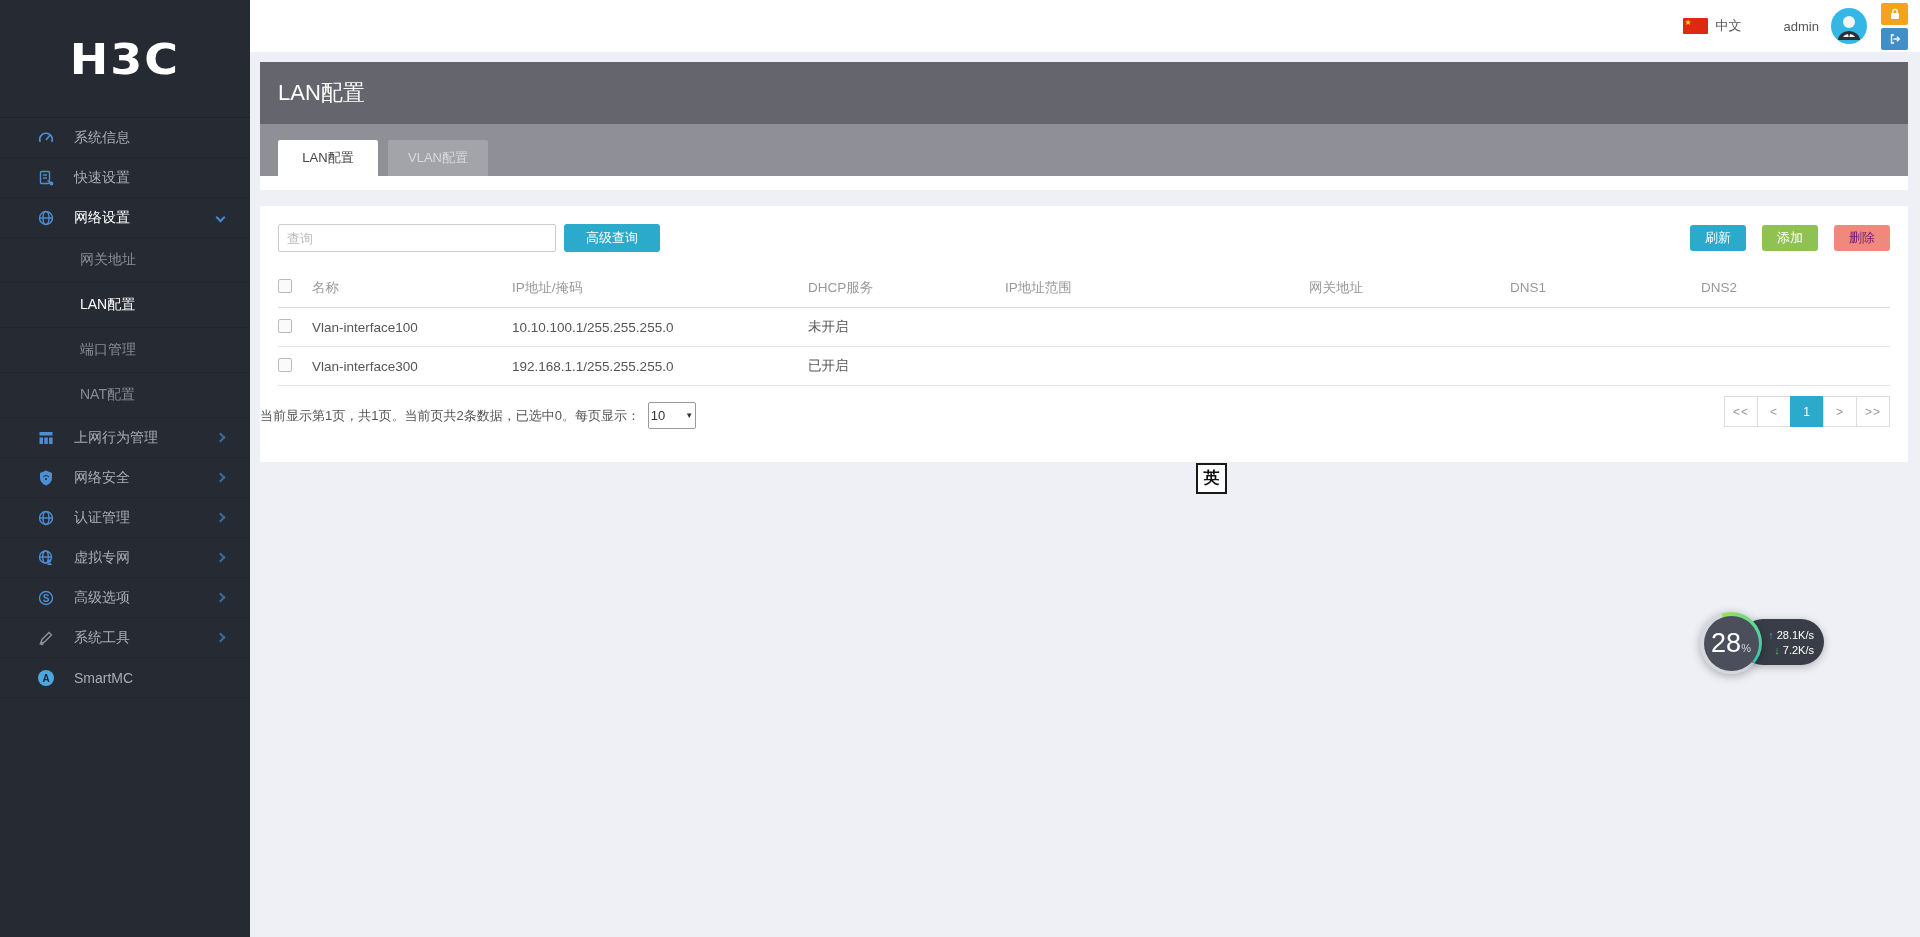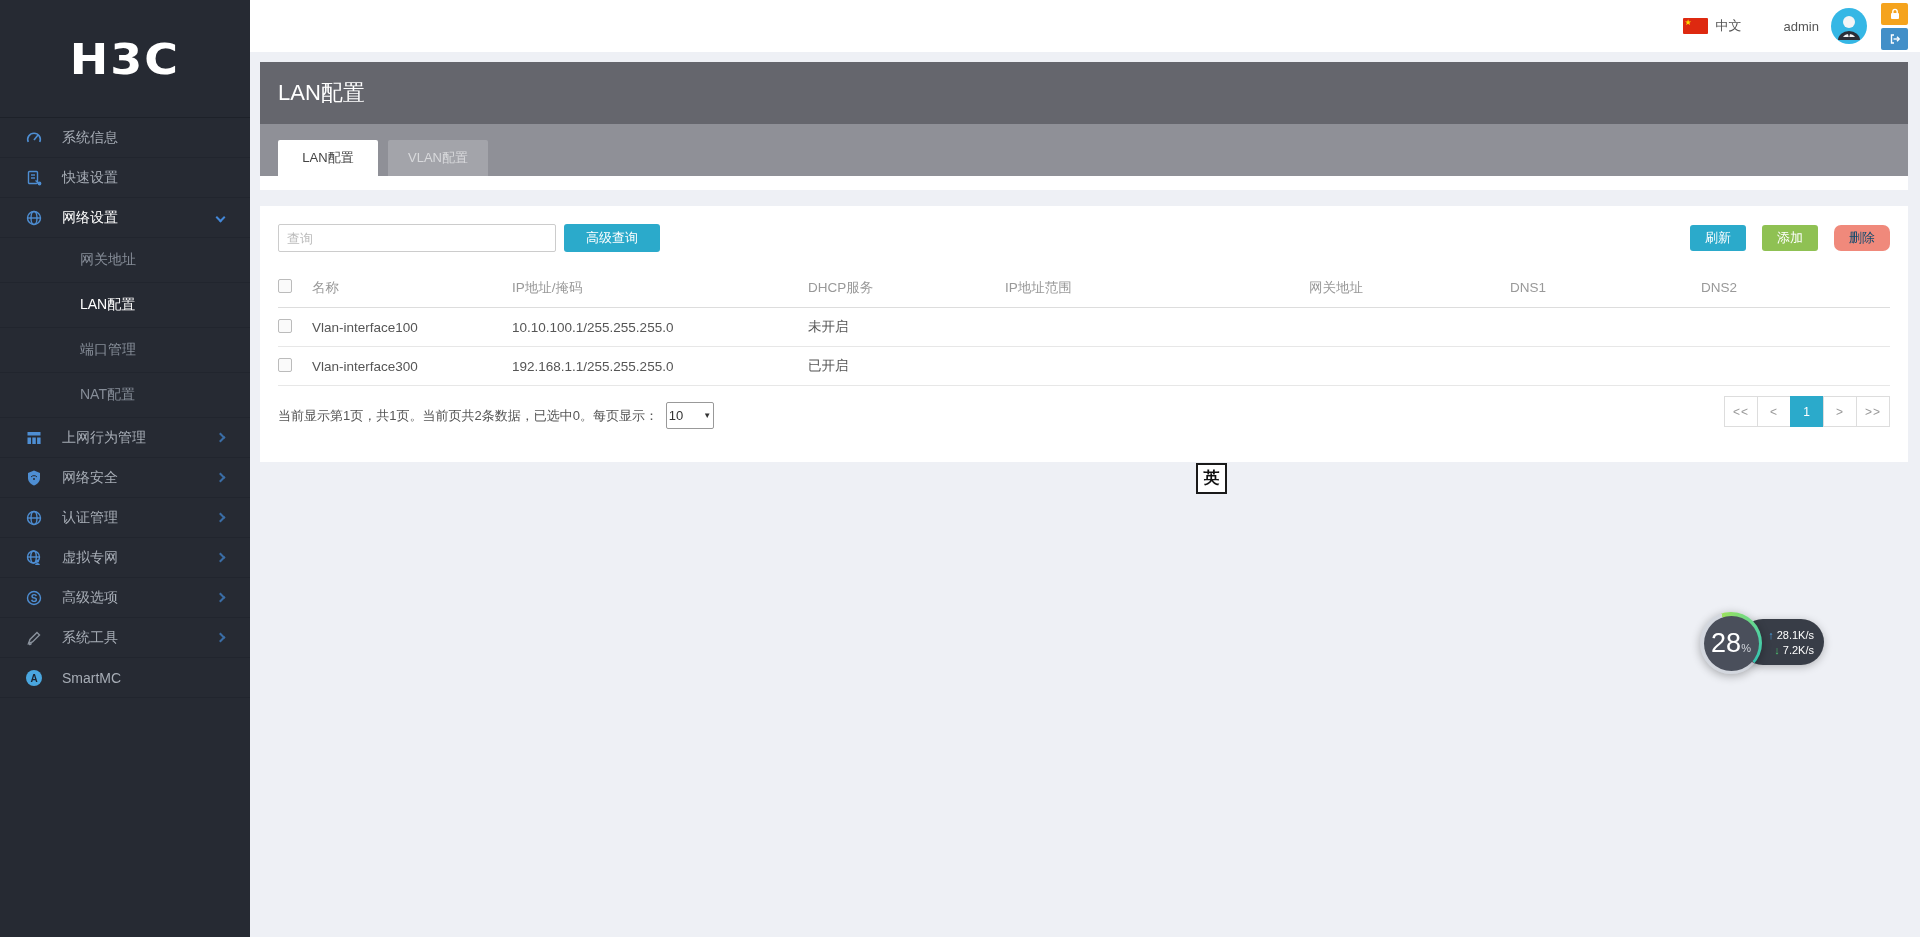--- a/index.html
+++ b/index.html
@@ -7,21 +7,21 @@
     font-family:"Liberation Sans","DejaVu Sans",sans-serif; background:#eef0f5; }
 
   
   .sidebar { position:absolute; left:0; top:0; width:250px; height:937px;
     background:#262a33; z-index:5; }
   .logo-area { height:117px; display:flex; align-items:center; justify-content:center; }
   .logo-text { color:#fff; font-size:46px; font-weight:bold; letter-spacing:2px;
     font-family:"DejaVu Sans","Liberation Sans",sans-serif; transform:scaleY(.92); }
   .menu { border-top:1px solid #1d2129; }
   .menu-item { position:relative; height:40px; display:flex; align-items:center;
-    padding-left:24px; border-bottom:1px solid #21252e; cursor:pointer; }
+    padding-left:36px; border-bottom:1px solid #21252e; cursor:pointer; }
   .menu-item .mi-icon { width:20px; height:20px; margin-right:18px; display:flex;
     align-items:center; justify-content:center; flex:0 0 20px; }
   .menu-item .mi-label { color:#a7adb6; font-size:14px; }
   .menu-item.parent-open .mi-label { color:#ffffff; }
   .submenu-item { height:45px; display:flex; align-items:center; padding-left:80px;
     border-bottom:1px solid #21252e; cursor:pointer; }
   .submenu-item .mi-label { color:#868d98; font-size:14px; }
   .submenu-item.active .mi-label { color:#ffffff; }
   .chev { position:absolute; right:26px; width:7px; height:7px;
     border-right:2px solid #3a6da6; border-bottom:2px solid #3a6da6; }
@@ -63,40 +63,40 @@
   .search-input { width:278px; height:28px; border:1px solid #ccc; border-radius:2px;
     padding:0 8px; font-size:13px; color:#a16207; outline:none; }
   .search-input::placeholder { color:#bcbcbc; }
   .btn { border:none; border-radius:3px; font-size:13px; color:#fff; cursor:pointer;
     height:28px; }
   .btn-adv { width:96px; margin-left:8px; background:#2baacb; }
   .toolbar-right { margin-left:auto; display:flex; gap:16px; }
   .btn-sm { width:56px; height:26px; }
   .btn-refresh { background:#2baacb; }
   .btn-add { background:#8fc153; }
-  .btn-del { background:#f0897b; color:#0c4a6e;border-radius:7px; }
+  .btn-del { background:#f0897b; color:#701a75; }
 
   
   .table { margin:16px 18px 0 18px; font-size:13.5px; }
   .t-row { display:flex; align-items:center; border-bottom:1px solid #e7e7e7; }
   .t-head { height:40px; color:#999; border-bottom:1px solid #ddd; }
   .t-body-row { height:39px; color:#555; }
   .cb { width:14px; height:14px; border:1px solid #bbb; border-radius:2px;
     background:#fafafa; display:inline-block; cursor:pointer; }
   .col-check { flex:0 0 34px; }
   .col-name  { flex:0 0 200px; }
   .col-ip    { flex:0 0 296px; }
   .col-dhcp  { flex:0 0 197px; }
   .col-range { flex:0 0 304px; }
   .col-gw    { flex:0 0 201px; }
   .col-dns1  { flex:0 0 191px; }
   .col-dns2  { flex:1; }
 
   
-  .page-row { position:relative; display:flex; align-items:center; padding:16px 18px 0 18px;
+  .page-row { position:relative; display:flex; align-items:center; padding:16px 18px 0 0;
     font-size:13px; color:#555; }
   .size-select { display:inline-flex; align-items:center; justify-content:center; gap:20px;
     width:48px; height:27px; border:1px solid #999; border-radius:2px; margin-left:8px;
     cursor:pointer; background:#fff; color:#333; }
   .size-caret { font-size:8px; color:#333; }
   .pager { position:absolute; right:18px; top:10px; display:flex; }
   .pg-btn { min-width:34px; height:31px; border:1px solid #ddd; background:#fff; color:#999;
     font-size:12px; display:flex; align-items:center; justify-content:center;
     margin-left:-1px; cursor:pointer; letter-spacing:1px; }
   .pg-btn.active { background:#2baacb; border-color:#2baacb; color:#fff; }

